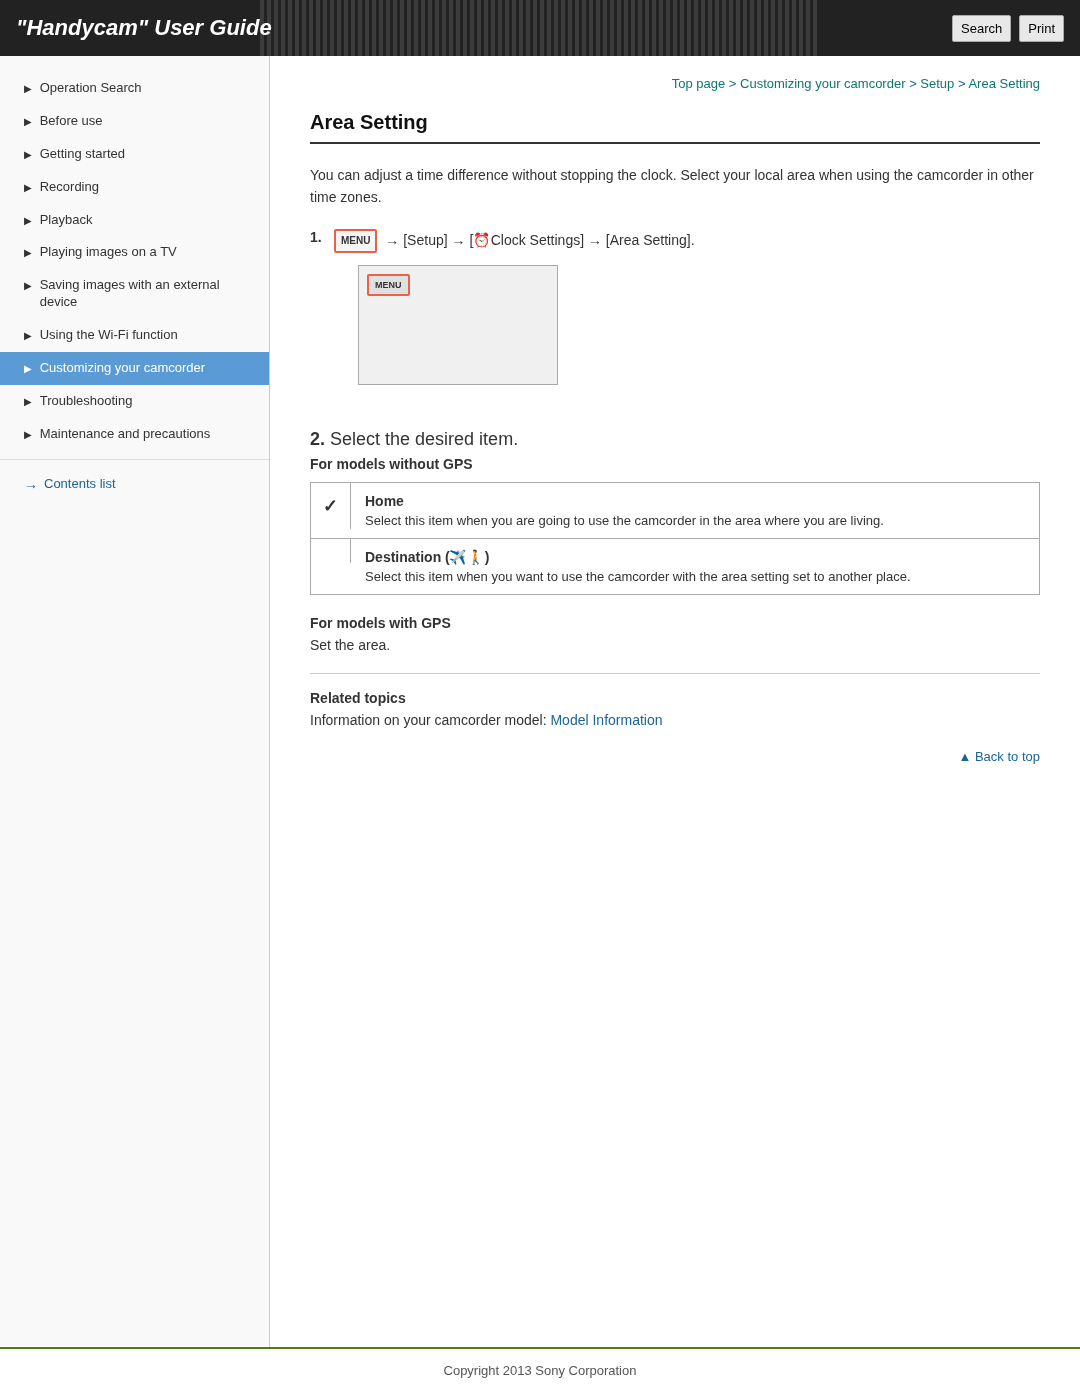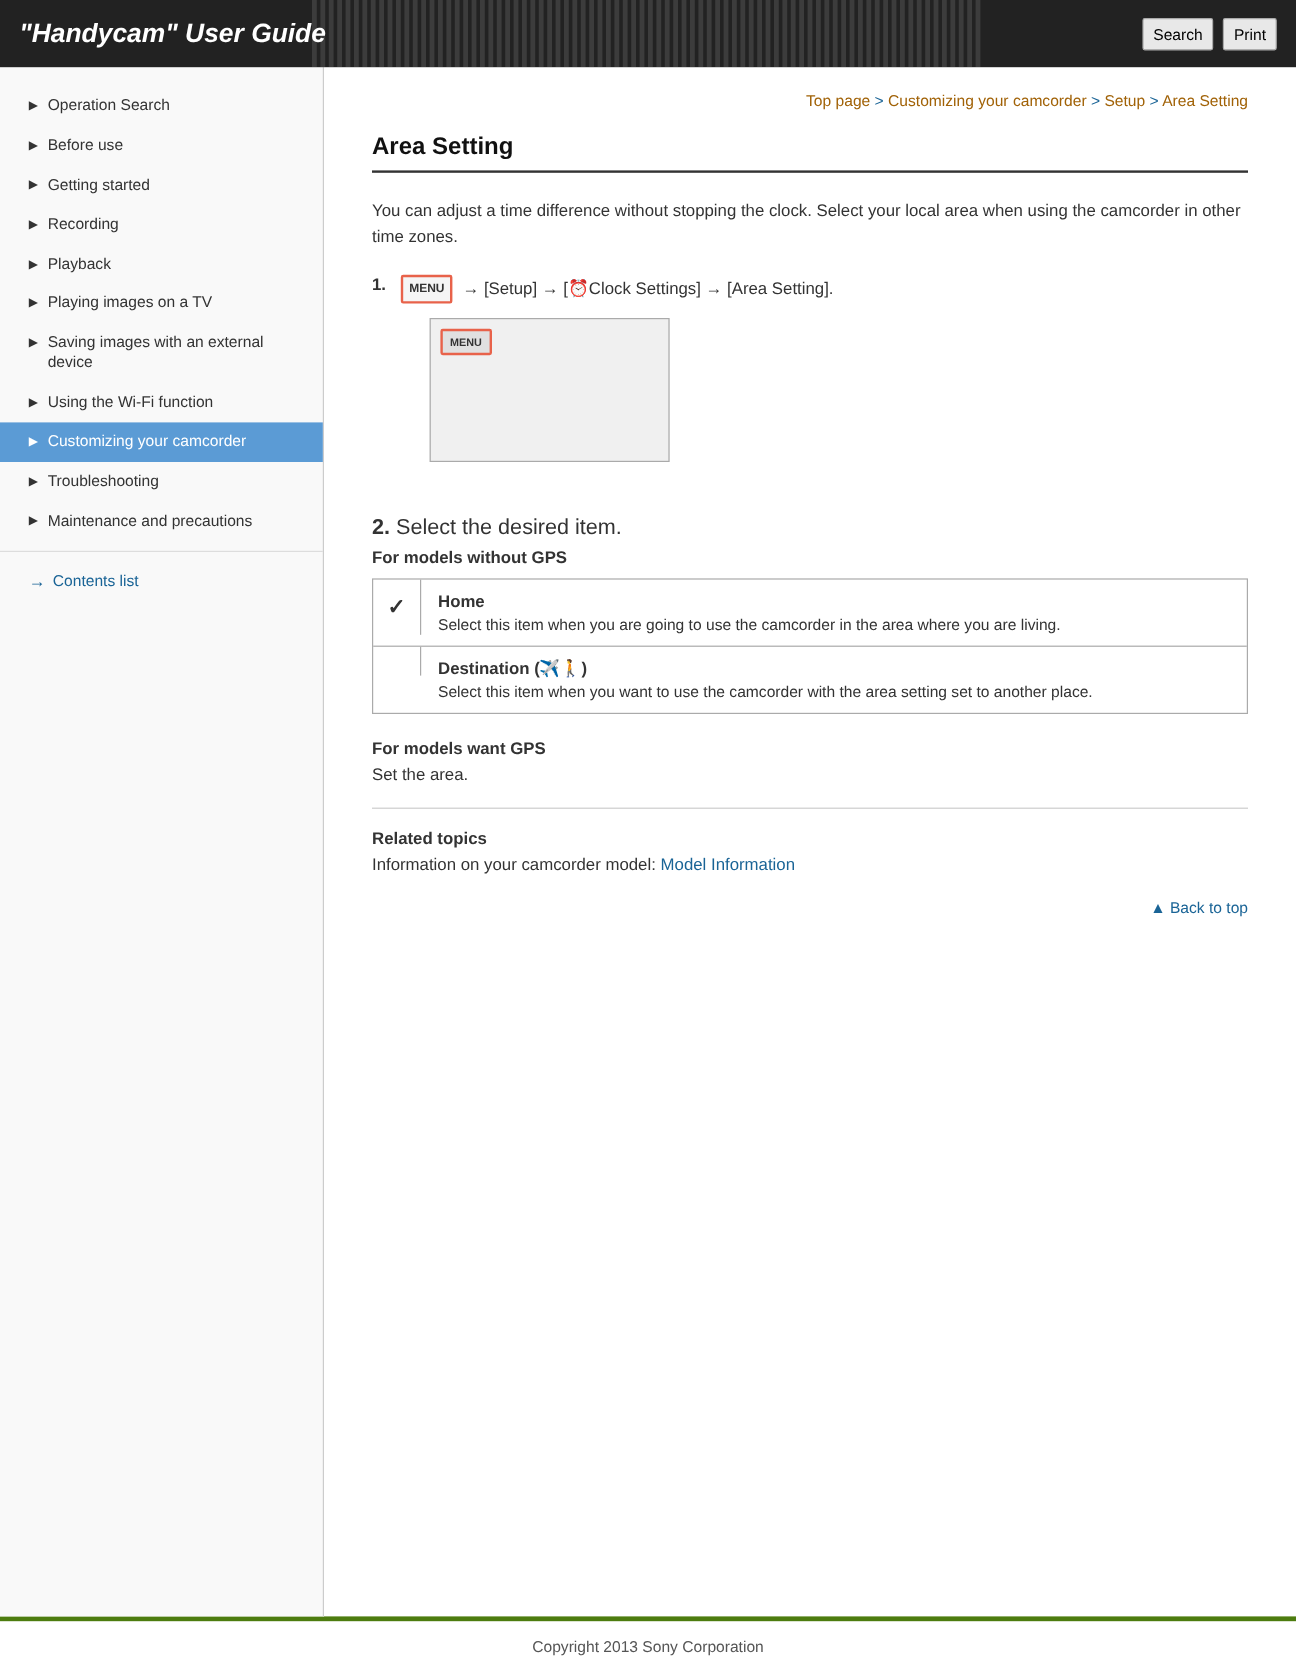--- a/index.html
+++ b/index.html
@@ -115,21 +115,21 @@
     }
 
     
     .breadcrumb {
       font-size: 13px;
       color: #1a6496;
       margin-bottom: 20px;
       text-align: right;
     }
     .breadcrumb a {
-      color: #a16207;
+      color: #0f766e;
       text-decoration: none;
     }
     .breadcrumb span { color: #1a6496; }
 
     
     .page-title {
       font-size: 20px;
       font-weight: bold;
       color: #111;
       border-bottom: 2px solid #333;
@@ -289,21 +289,21 @@
       margin-top: 10px;
     }
     .back-to-top a {
       color: #1a6496;
       font-size: 13px;
       text-decoration: none;
     }
 
     
     .footer {
-      border-top: 4px solid #4d7c0f;
+      border-top: 2px solid #4d7c0f;
       padding: 14px;
       text-align: center;
       font-size: 13px;
       color: #555;
       background: #fff;
     }
     .page-number {
       text-align: center;
       font-size: 13px;
       color: #555;
@@ -504,21 +504,21 @@
       <div class="selection-row">
         <div class="selection-check" style="font-size:13px; color:#aaa;"></div>
         <div class="selection-content">
           <div class="selection-title">Destination (✈️🚶)</div>
           <div class="selection-desc">Select this item when you want to use the camcorder with the area setting set to another place.</div>
         </div>
       </div>
     </div>
 
     <div class="gps-section">
-      <div class="gps-title">For models want GPS</div>
+      <div class="gps-title">For models with GPS</div>
       <div class="gps-desc">Set the area.</div>
     </div>
 
     <hr class="section-divider">
 
     <div class="related-topics">
       <div class="related-title">Related topics</div>
       <div class="related-text">
         <span>Information on your camcorder model: </span><a href="#" class="related-link" style="display:inline;margin-top:12px;">Model Information</a>
       </div>

